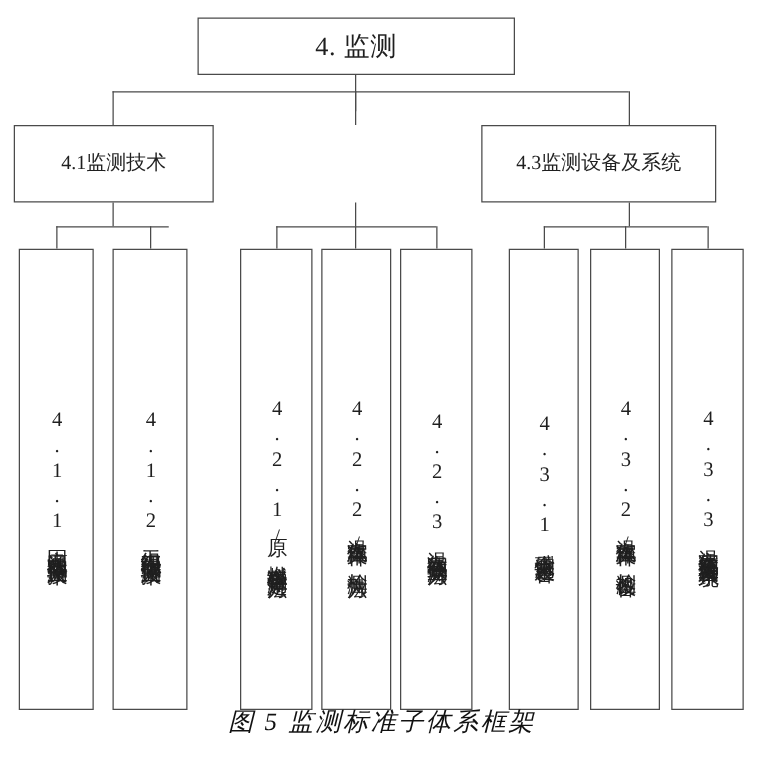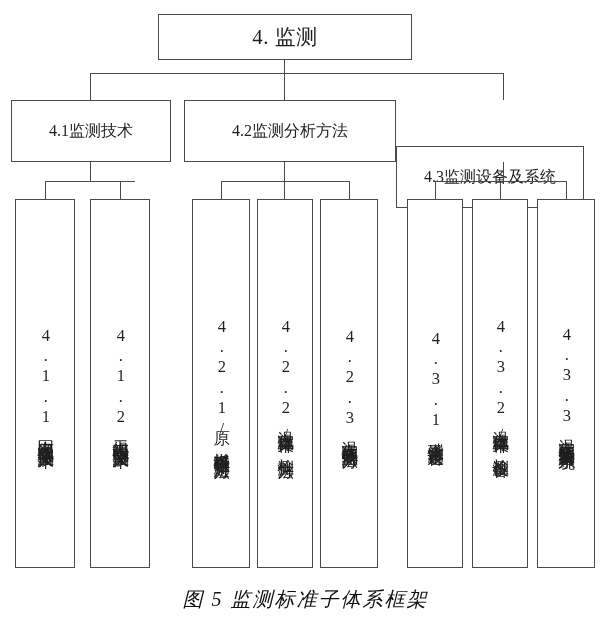--- a/index.html
+++ b/index.html
@@ -42,21 +42,21 @@
     letter-spacing: 0.5px;
   }
 
   .box.l2 {
     top: 100px;
     height: 62px;
     font-size: 16px;
   }
   .box.l2-a { left: 11px;  width: 160px; }
   .box.l2-b { left: 184px; width: 212px; }
-  .box.l2-c { left: 396px; width: 188px; margin-top: 46px; }
+  .box.l2-c { left: 385px; width: 188px; }
 
   
   .box.leaf {
     top: 199px;
     height: 369px;
     font-size: 16.5px;
     align-items: center;
     justify-content: center;
   }
   .leaf .vtext {
@@ -82,21 +82,21 @@
     position: absolute;
     background: #4a4a4a;
   }
   .v { width: 1px; }
   .h { height: 1px; }
 
   
   .caption {
     position: absolute;
     left: 0;
-    top: 586px;
+    top: 564px;
     width: 611px;
     text-align: center;
     font-size: 20px;
     font-style: italic;
     font-family: "Liberation Serif", "DejaVu Serif", serif;
     letter-spacing: 2px;
     color: #111111;
   }
 </style>
 </head>
@@ -111,23 +111,20 @@
   <div class="conn v" style="left:284px; top:60px; height:29px;"></div>
 
   <div class="conn h" style="left:90px; top:73px; width:413px;"></div>
 
   <div class="conn v" style="left:90px; top:73px; height:27px;"></div>
   <div class="conn v" style="left:284px; top:73px; height:27px;"></div>
   <div class="conn v" style="left:503px; top:73px; height:27px;"></div>
 
   <div class="box l2 l2-a">
     <span>4.1监测技术</span>
-  </div>
-  <div class="box l2 l2-b">
-    <span>4.2监测分析方法</span>
   </div>
   <div class="box l2 l2-c">
     <span>4.3监测设备及系统</span>
   </div>
 
   <div class="conn v" style="left:90px; top:162px; height:19px;"></div>
   <div class="conn h" style="left:45px; top:181px; width:90px;"></div>
   <div class="conn v" style="left:45px; top:181px; height:18px;"></div>
   <div class="conn v" style="left:120px; top:181px; height:18px;"></div>
 

